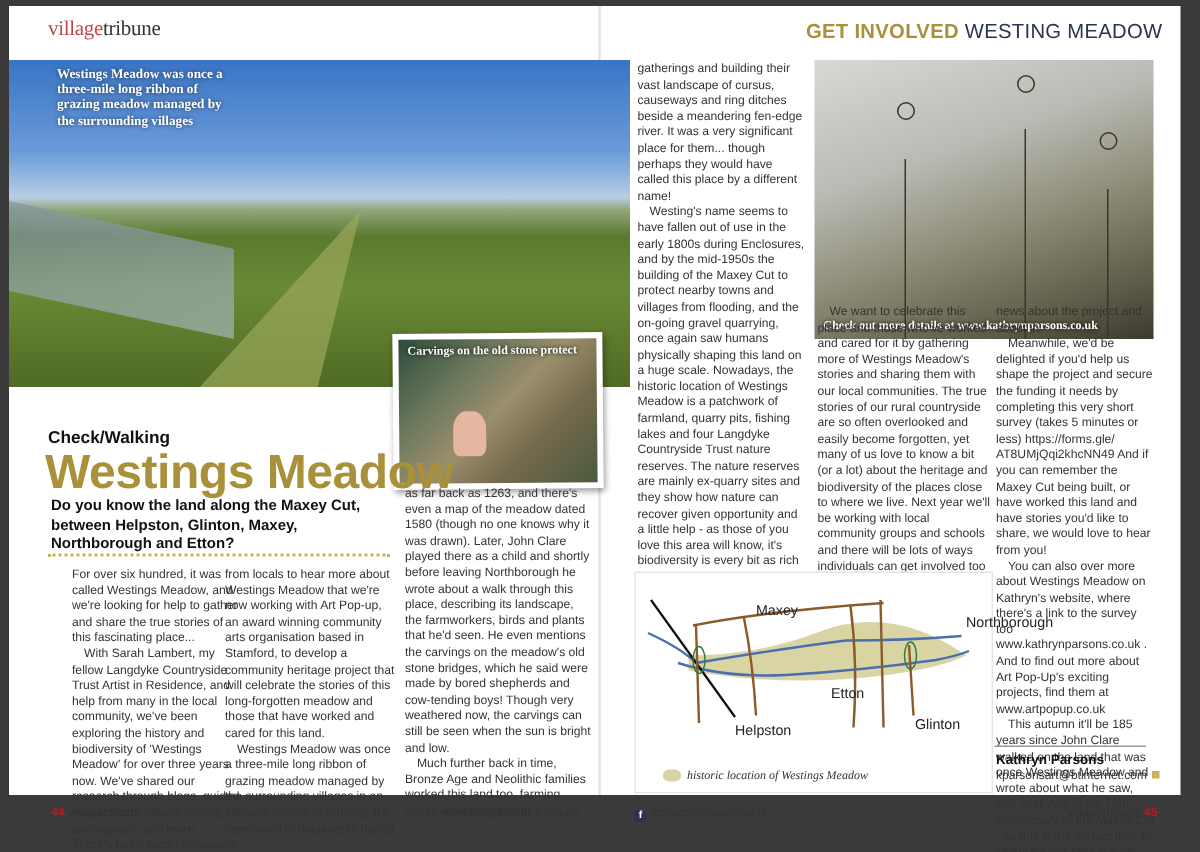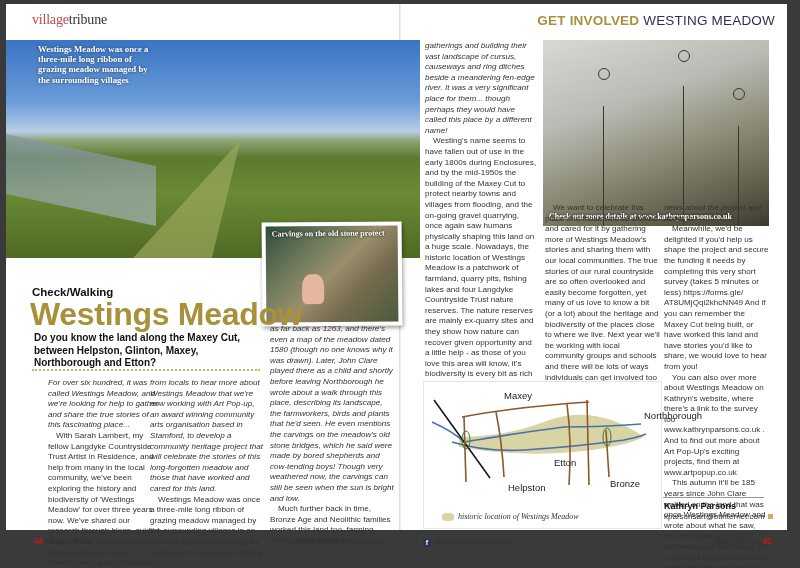--- a/index.html
+++ b/index.html
@@ -3,21 +3,21 @@
 <meta charset="utf-8">
 <style>
   html, body { margin:0; padding:0; }
   body { width:800px; height:568px; background:#3a3a3a; position:relative; overflow:hidden; font-family:"Liberation Sans", sans-serif; color:#2a2a2a; }
   .page { position:absolute; top:4px; background:#fff; height:526px; }
   .page-left { left:6px; width:394px; }
   .page-right { left:400px; width:387px; }
   .spine { position:absolute; left:399px; top:4px; width:2px; height:526px; background:linear-gradient(to right,#d8d8d8,#f4f4f4); }
   .col { position:absolute; font-size:8.1px; line-height:10.6px; color:#333; }
   .col p { margin:0; text-indent:8px; }
-  .col p.first { text-indent:0;font-style:italic; }
+  .col p.first { text-indent:0; }
   .logo { position:absolute; left:32px; top:12px; font-family:"Liberation Serif", serif; font-size:14px; color:#333; letter-spacing:-0.2px; }
   .logo .accent { color:#c0474a; }
   .hero { position:absolute; left:6px; top:40px; width:414px; height:218px; overflow:hidden;
     background:linear-gradient(to bottom,#3a74c4 0%,#6a9bd9 28%,#b8cde4 42%,#8fa577 46%,#5c7a2f 54%,#6a8a35 70%,#4f6a24 100%); }
   .hero .path { position:absolute; left:160px; top:100px; width:0; height:0; border-left:40px solid transparent; border-right:40px solid transparent; border-bottom:120px solid #9aa85a; transform:skewX(-30deg); opacity:0.7; }
   .hero .water { position:absolute; left:0; top:110px; width:150px; height:60px; background:linear-gradient(160deg,#7c8fa8,#b2bfcf); transform:skewY(12deg); opacity:0.6; }
   .hero-caption { position:absolute; left:38px; top:44px; color:#fff; font-family:"Liberation Serif", serif; font-weight:bold; font-size:8.8px; line-height:10.2px; width:120px; text-shadow:0 0 3px #234; }
   .inset { position:absolute; left:262px; top:222px; width:132px; height:96px; background:#fff; padding:4px; box-shadow:1px 2px 4px rgba(0,0,0,.4); transform:rotate(-0.5deg); }
   .inset-img { width:100%; height:100%; background:linear-gradient(135deg,#2d4c3a 0%,#6f7a5e 30%,#9a8e6c 50%,#756a4d 70%,#4a5b3e 100%); position:relative; }
   .inset-img .hand { position:absolute; left:36px; top:48px; width:22px; height:30px; background:#e6b7a0; border-radius:40% 40% 20% 20%; }
@@ -125,25 +125,25 @@
     <path d="M10,18 L66,96" stroke="#111" stroke-width="1.5"></path>
     <path d="M38,35 Q90,25 165,20" stroke="#8b5a2b" stroke-width="1.6" fill="none"></path>
     <path d="M40,35 L42,100" stroke="#8b5a2b" stroke-width="1.6" fill="none"></path>
     <path d="M72,30 Q78,60 80,95" stroke="#8b5a2b" stroke-width="1.6" fill="none"></path>
     <path d="M143,22 Q148,60 145,103" stroke="#8b5a2b" stroke-width="1.6" fill="none"></path>
     <path d="M163,18 L165,103" stroke="#8b5a2b" stroke-width="1.6" fill="none"></path>
     <path d="M182,48 L185,95" stroke="#8b5a2b" stroke-width="1.6" fill="none"></path>
     <ellipse cx="42" cy="58" rx="4" ry="9" fill="none" stroke="#3a7a3a"></ellipse>
     <ellipse cx="183" cy="55" rx="4" ry="9" fill="none" stroke="#3a7a3a"></ellipse>
   </svg>
-  <div class="map-label" style="left:80px; top:8px;">Maxey</div>
+  <div class="map-label" style="left:80px; top:20px;">Maxey</div>
   <div class="map-label" style="left:173px; top:28px;padding-left:47px;">Northborough</div>
   <div class="map-label" style="left:130px; top:75px;">Etton</div>
-  <div class="map-label" style="left:84px; top:100px;">Helpston</div>
-  <div class="map-label" style="left:186px; top:96px;">Bronze</div>
+  <div class="map-label" style="left:66px; top:100px;">Helpston</div>
+  <div class="map-label" style="left:186px; top:96px;">Glinton</div>
   <div class="map-legend"><span class="swatch"></span><span>historic location of Westings Meadow</span></div>
 </div>
 
 <div class="rule-right"></div>
 <div class="author">Kathryn Parsons</div>
 <div class="email"><span>kparsonsart@btinternet.com</span><span class="sq"></span></div>
 
 <div class="folio" style="left:423px;"><span class="fb-icon">f</span><span>/groups/villagetribune</span></div>
 <div class="folio" style="left:712px;"><span>villagetribune</span> <span class="num">45</span></div>
 

